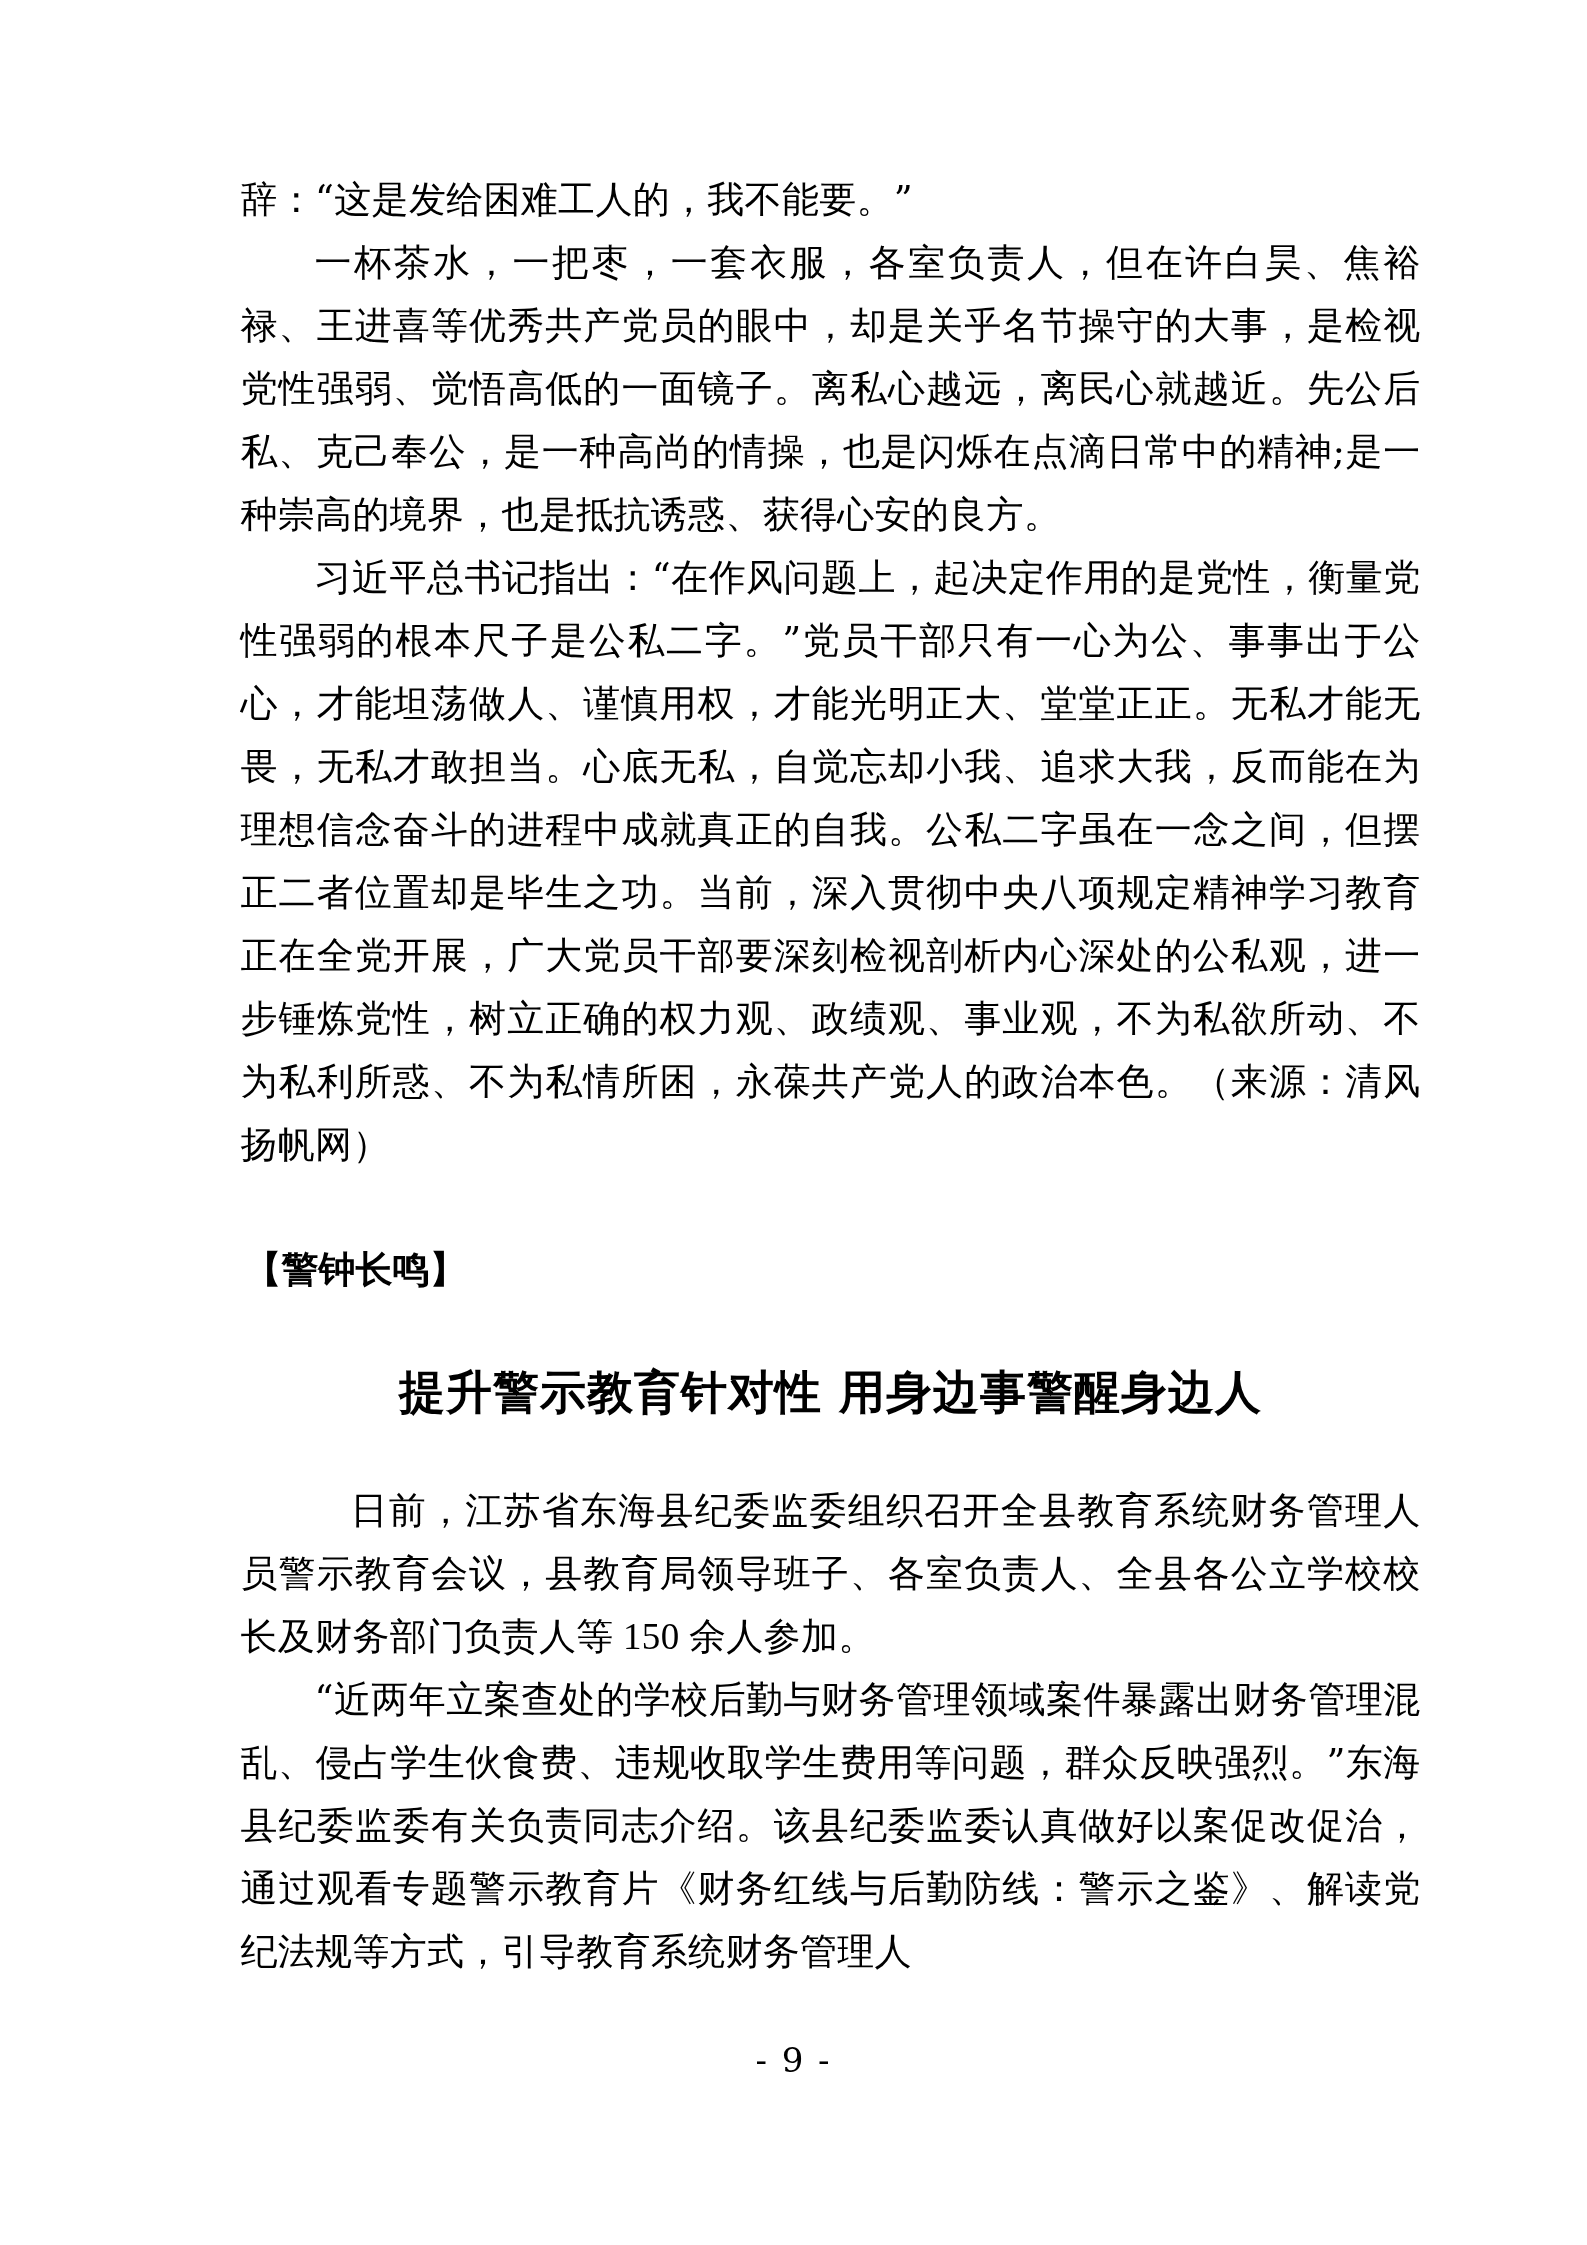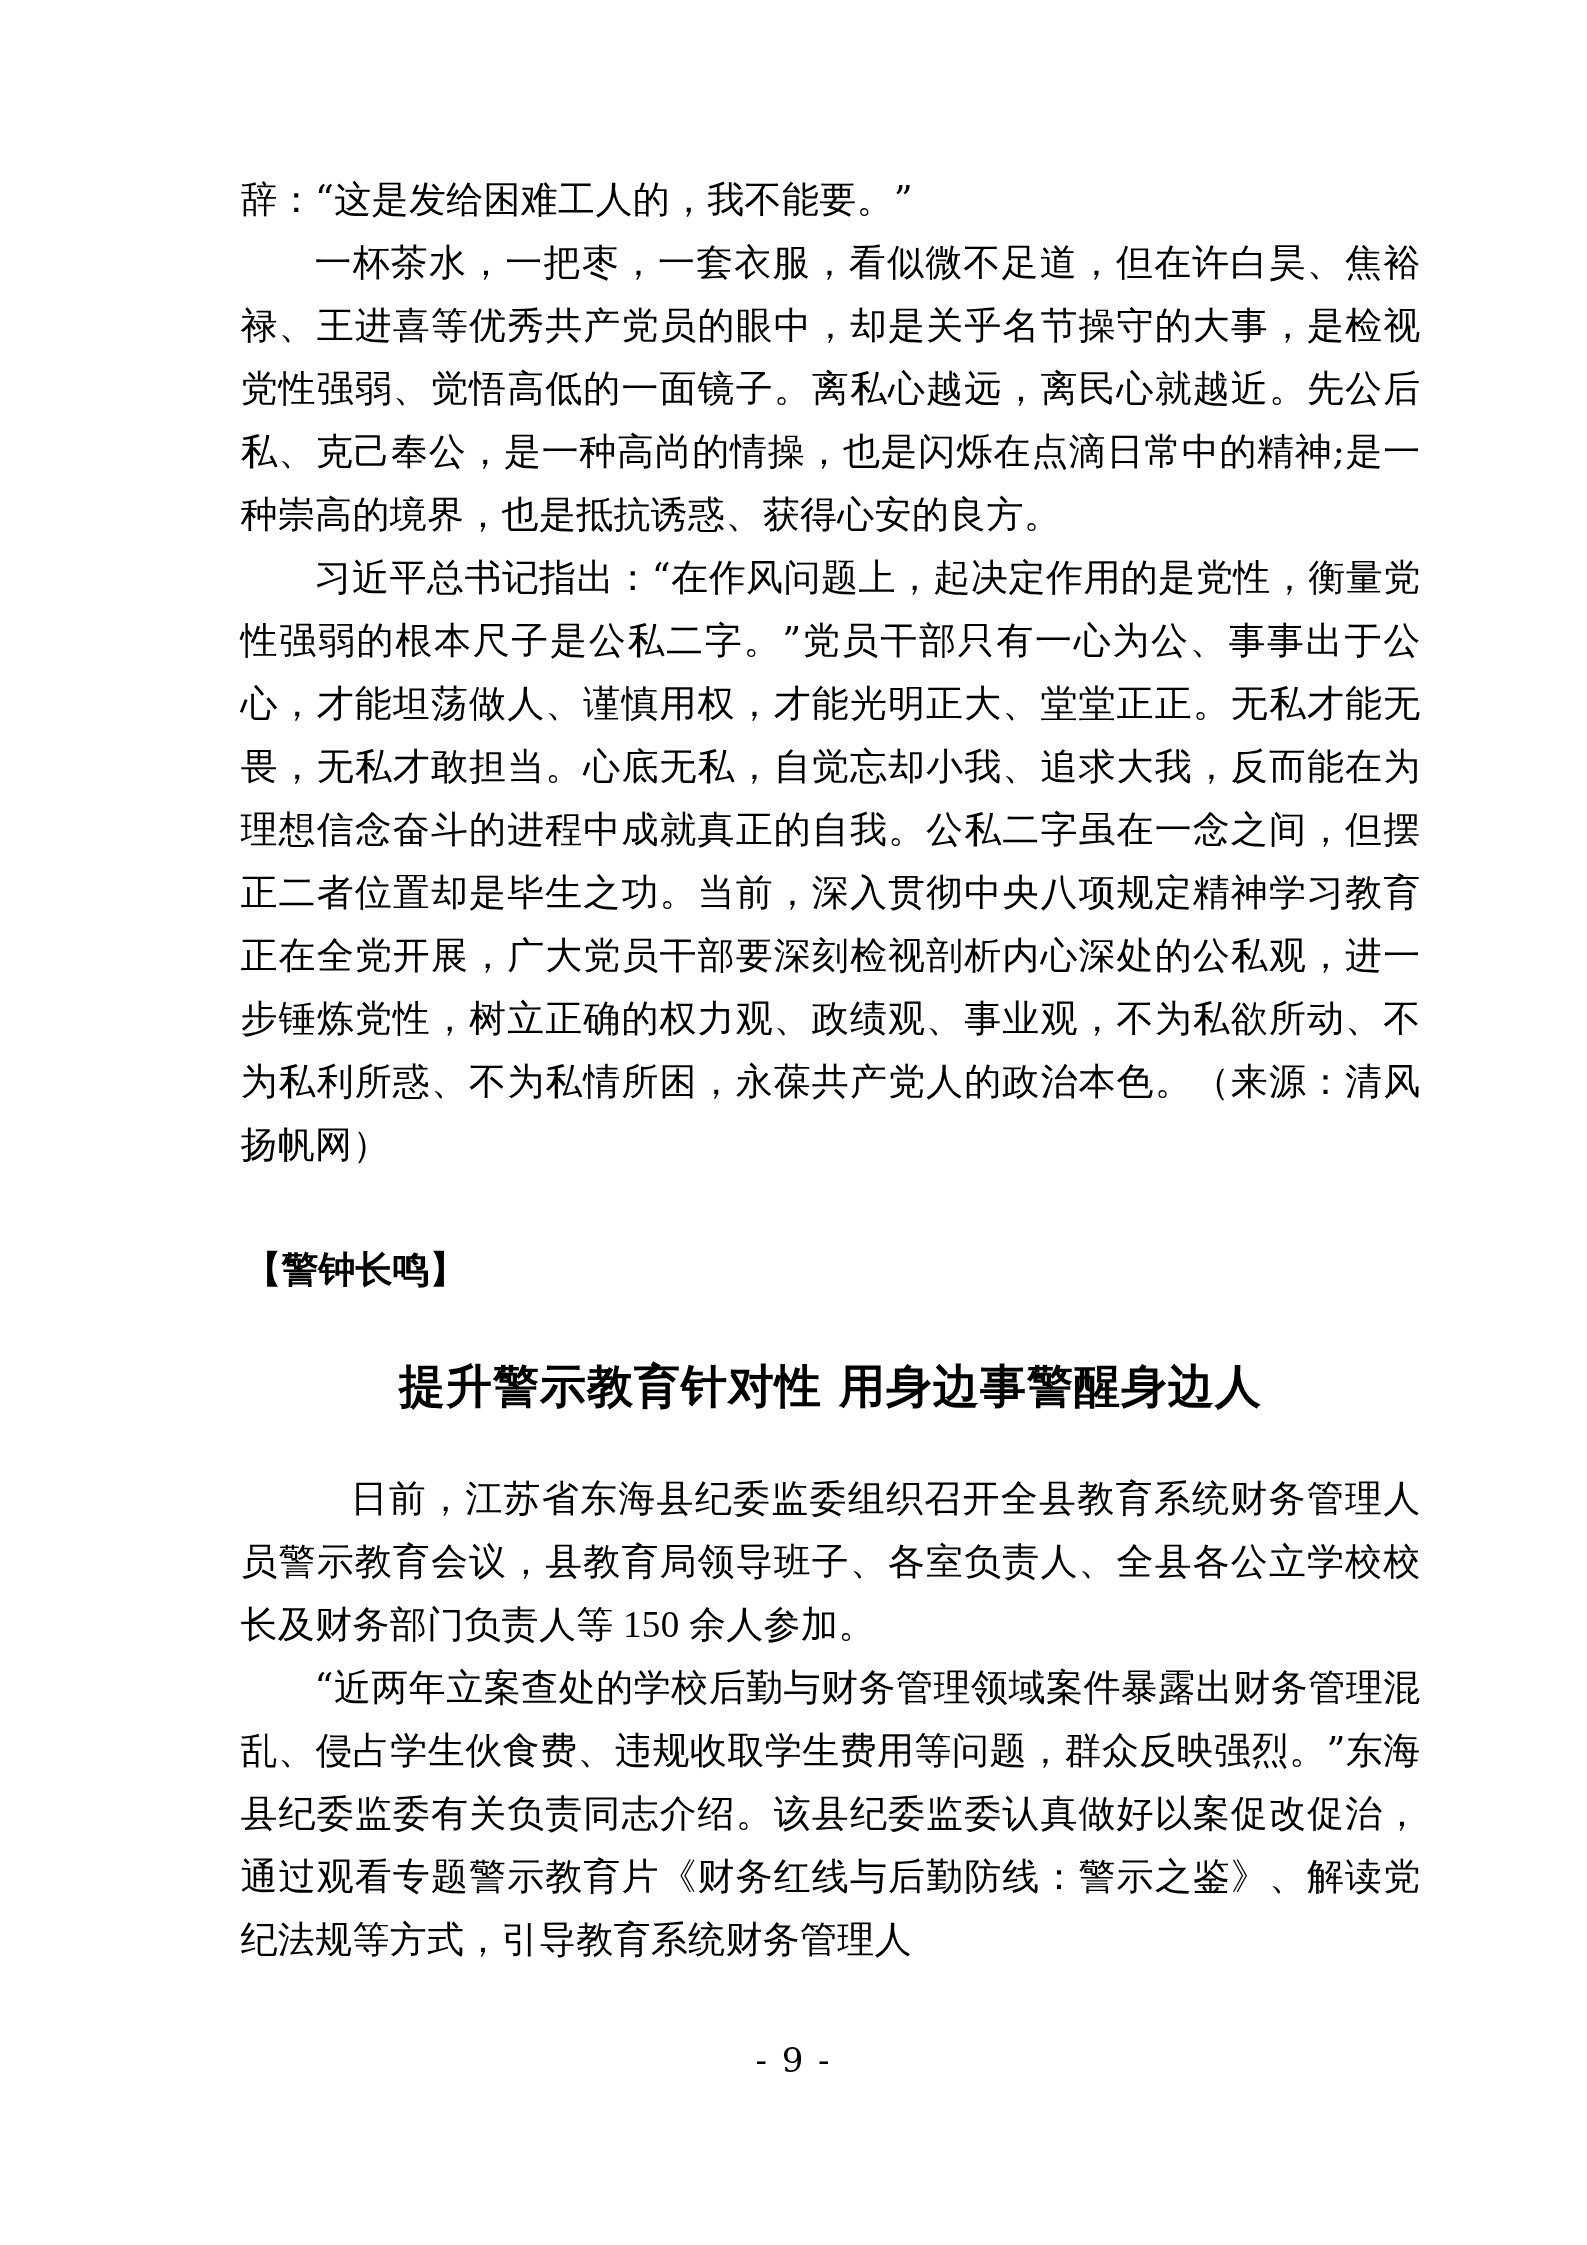--- a/index.html
+++ b/index.html
@@ -42,21 +42,21 @@
   .section-tag {
     margin: 4px;
     font-size: 37px;
     line-height: 63px;
     font-weight: bold;
     font-family: "DejaVu Serif", "Liberation Serif", serif;
   }
   .spacer-lg { height: 58px; }
   .spacer-md { height: 40px; }
   .article-title {
-    margin: 6px;
+    margin: 12px;
     font-size: 46px;
     line-height: 70px;
     font-weight: bold;
     text-align: center;
     letter-spacing: 1px;
     font-family: "DejaVu Serif", "Liberation Serif", serif;
   }
   .page-number {
     position: absolute;
     left: 0;
@@ -69,21 +69,21 @@
   }
 </style>
 </head>
 <body>
 
 <div class="page">
   <div class="content">
 
     <p class="para">辞：“这是发给困难工人的，我不能要。”</p>
 
-    <p class="para first-indent">一杯茶水，一把枣，一套衣服，看似微不足道，但在许白昊、焦裕禄、王进喜等优秀共产党员的眼中，却是关乎名节操守的大事，是检视党性强弱、觉悟高低的一面镜子。离私心越远，离民心就越近。先公后私、克己奉公，是一种高尚的情操，也是闪烁在点滴日常中的精神;是一种崇高的境界，也是抵抗诱惑、获得心安的良方。</p>
+    <p class="para first-indent">一杯茶水，一把枣，一套衣服，各室负责人，但在许白昊、焦裕禄、王进喜等优秀共产党员的眼中，却是关乎名节操守的大事，是检视党性强弱、觉悟高低的一面镜子。离私心越远，离民心就越近。先公后私、克己奉公，是一种高尚的情操，也是闪烁在点滴日常中的精神;是一种崇高的境界，也是抵抗诱惑、获得心安的良方。</p>
 
     <p class="para first-indent">习近平总书记指出：“在作风问题上，起决定作用的是党性，衡量党性强弱的根本尺子是公私二字。”党员干部只有一心为公、事事出于公心，才能坦荡做人、谨慎用权，才能光明正大、堂堂正正。无私才能无畏，无私才敢担当。心底无私，自觉忘却小我、追求大我，反而能在为理想信念奋斗的进程中成就真正的自我。公私二字虽在一念之间，但摆正二者位置却是毕生之功。当前，深入贯彻中央八项规定精神学习教育正在全党开展，广大党员干部要深刻检视剖析内心深处的公私观，进一步锤炼党性，树立正确的权力观、政绩观、事业观，不为私欲所动、不为私利所惑、不为私情所困，永葆共产党人的政治本色。（来源：清风扬帆网）</p>
 
     <div class="spacer-lg"></div>
 
     <p class="section-tag">【警钟长鸣】</p>
 
     <div class="spacer-md"></div>
 
     <h1 class="article-title">提升警示教育针对性 用身边事警醒身边人</h1>

